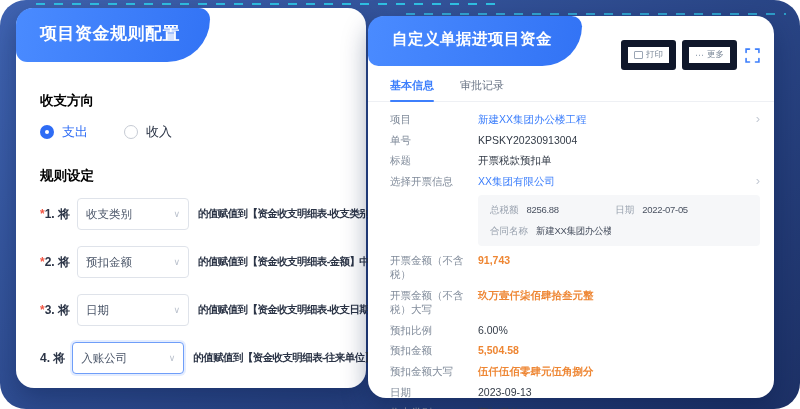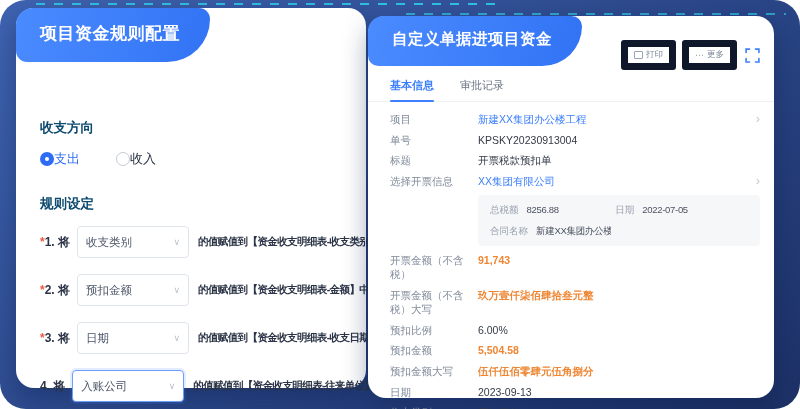--- a/index.html
+++ b/index.html
@@ -17,23 +17,23 @@
 
   .banner{position:absolute;top:0;left:0;height:50px;color:#fff;font-weight:700;
     display:flex;align-items:center;padding:0 30px 4px 24px;
     background:linear-gradient(100deg,#4a8bff,#3273f5);
     border-radius:18px 12px 46px 12px;letter-spacing:.5px;}
   .left-card .banner{font-size:17px;}
   .right-card .banner{font-size:15.5px;height:46px;}
 
   
   .left-body{padding:84px 10px 0 24px;}
-  .section-label{font-size:13.5px;font-weight:700;color:#0c4a6e;margin-bottom:13px;margin-top:27px;}
+  .section-label{font-size:13.5px;font-weight:700;color:#000000;margin-bottom:13px;}
   .radio-row{display:flex;gap:36px;margin-bottom:26px;font-size:13px;color:#2b3446;}
-  .radio{display:flex;align-items:center;cursor:pointer;}
+  .radio{display:flex;align-items:center;gap:8px;cursor:pointer;}
   .radio-dot{width:14px;height:14px;border-radius:50%;border:1px solid #c6cbd4;background:#fff;box-sizing:border-box;position:relative;}
   .radio-dot.on{border:none;background:#2e6cf5;}
   .radio-dot.on::after{content:"";position:absolute;left:5px;top:5px;width:4px;height:4px;border-radius:50%;background:#fff;}
   .radio.sel .rlabel{color:#2e6cf5;}
 
   .rule-row{display:flex;align-items:center;margin-bottom:16px;font-size:12px;color:#2b3446;font-weight:600;white-space:nowrap;}
   .req{color:#f25643;width:7px;font-weight:700;}
   .req.hidden{visibility:hidden;}
   .rule-num{margin:0 7px 0 0;}
   .select{width:94px;height:30px;border:1px solid #dfe3ea;border-radius:4px;background:#fff;

